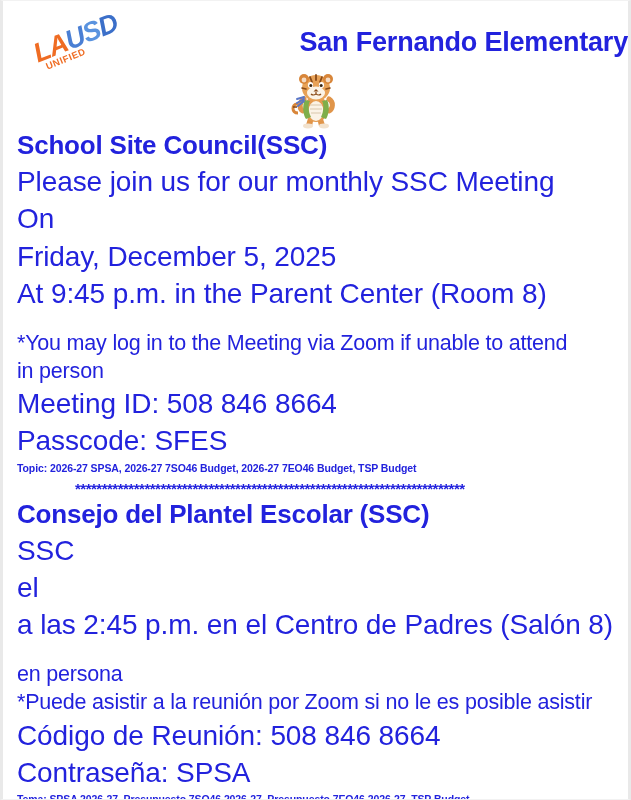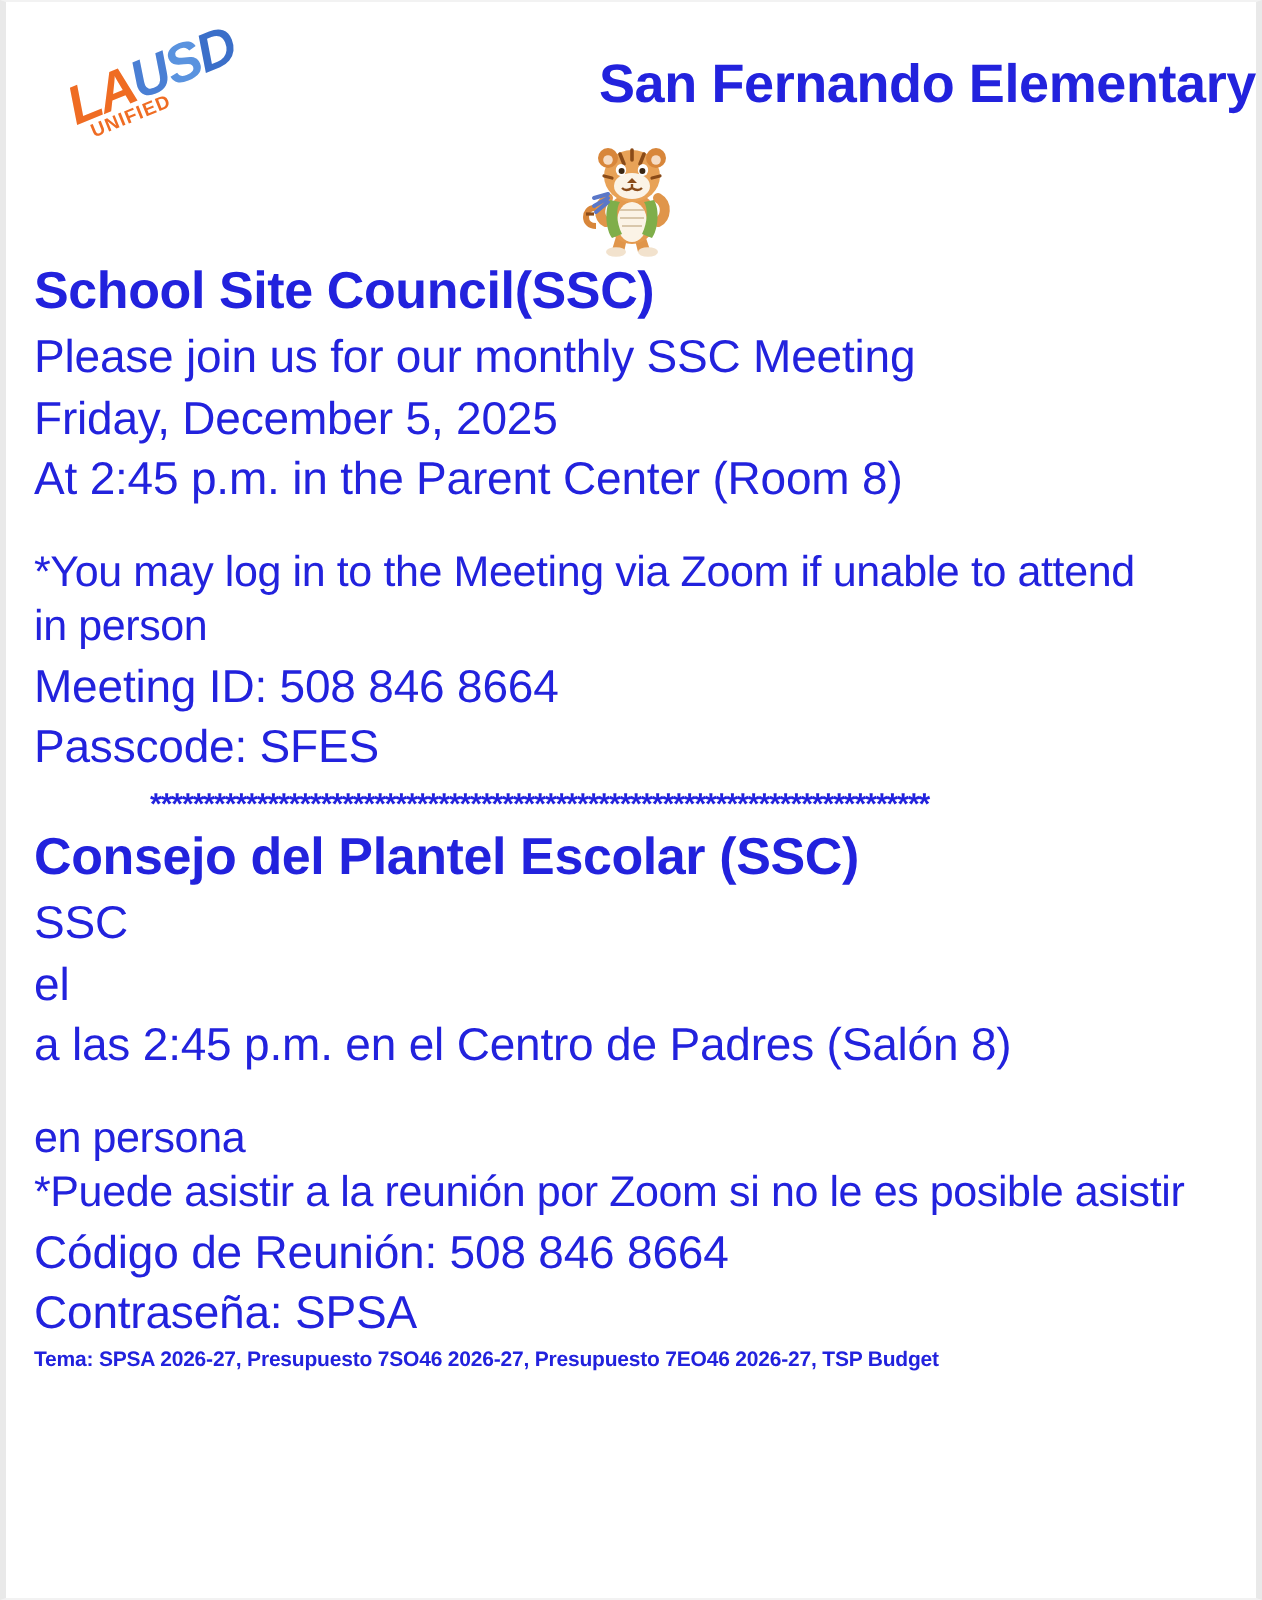--- a/index.html
+++ b/index.html
@@ -94,21 +94,21 @@
     font-family: "Liberation Sans", sans-serif;
     font-weight: bold;
     font-size: 26px;
     line-height: 1.12;
     margin: 0 0 3px 0;
     letter-spacing: -0.2px;
   }
   .line {
     font-family: "Liberation Sans", sans-serif;
     font-weight: normal;
-    font-size: 23px;
+    font-size: 28px;
     line-height: 1.33;
     margin: 0;
     letter-spacing: -0.1px;
   }
   .line-bold {
     font-family: "Liberation Sans", sans-serif;
     font-weight: normal;
     font-size: 21.5px;
     line-height: 1.28;
     margin: 0;
@@ -194,29 +194,31 @@
         <circle cx="33.2" cy="14.5" r="1.5" fill="#3a2612"></circle>
       </svg>
     </div>
   </div>
 
   <div class="content">
 
     <div>
       <p class="sec-title">School Site Council(SSC)</p>
       <p class="line">Please join us for our monthly SSC Meeting</p>
+      <p class="line">On</p>
       <p class="line">Friday, December 5, 2025</p>
-      <p class="line">At 2:45 p.m. in the Parent Center (Room 8)</p>
+      <p class="line">At 9:45 p.m. in the Parent Center (Room 8)</p>
 
       <div class="gap-md"></div>
 
       <p class="line-bold">*You may log in to the Meeting via Zoom if unable to attend</p>
       <p class="line-bold">in person</p>
       <p class="line">Meeting ID: 508 846 8664</p>
       <p class="line">Passcode: SFES</p>
+      <p class="line-small">Topic: 2026-27 SPSA, 2026-27 7SO46 Budget, 2026-27 7EO46 Budget, TSP Budget</p>
     </div>
 
     <div class="divider-stars">*************************************************************************</div>
 
     <div>
       <p class="sec-title">Consejo del Plantel Escolar (SSC)</p>
       <p class="line">SSC</p>
       <p class="line">el</p>
       <p class="line">a las 2:45 p.m. en el Centro de Padres (Salón 8)</p>
 

